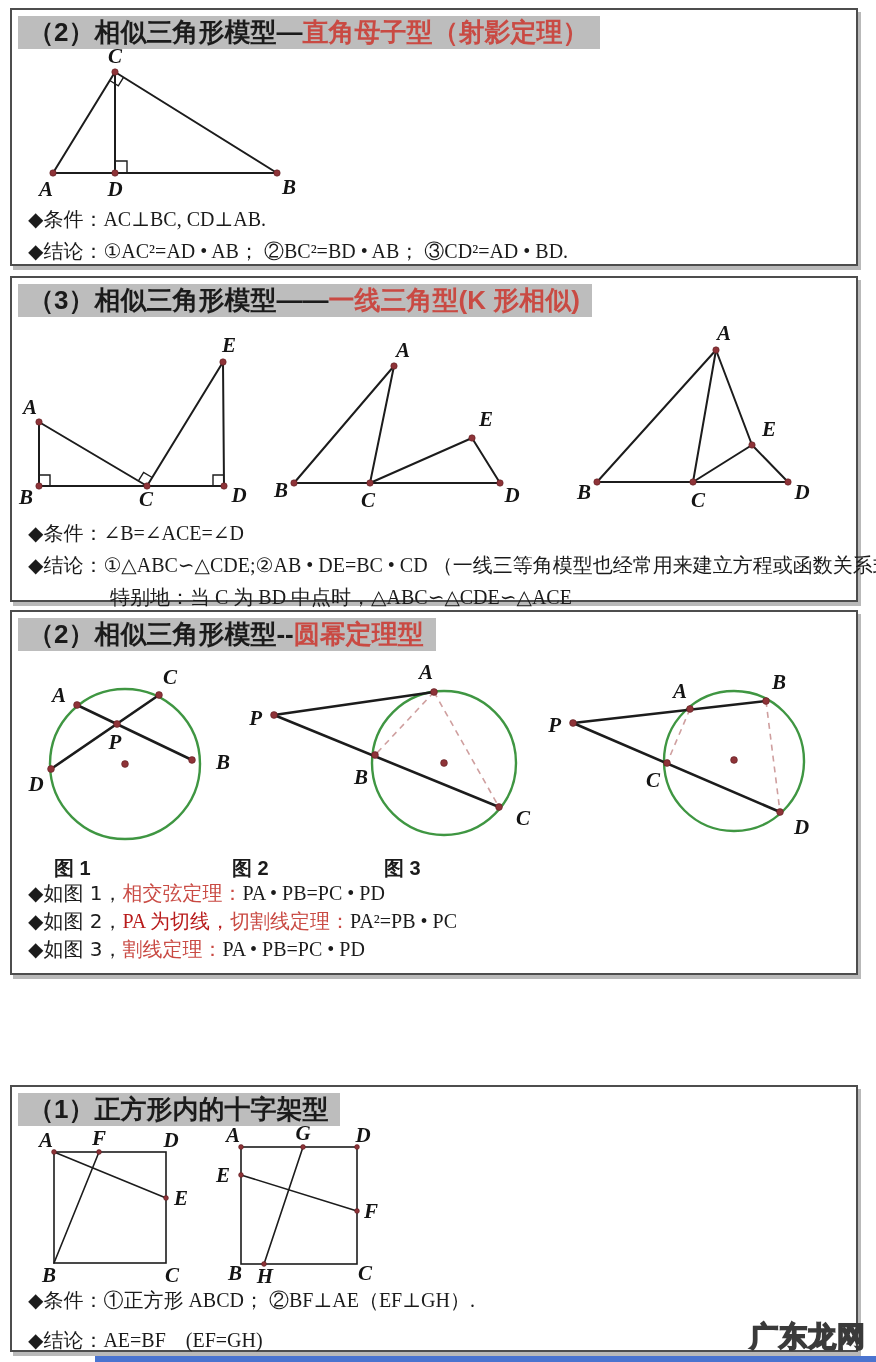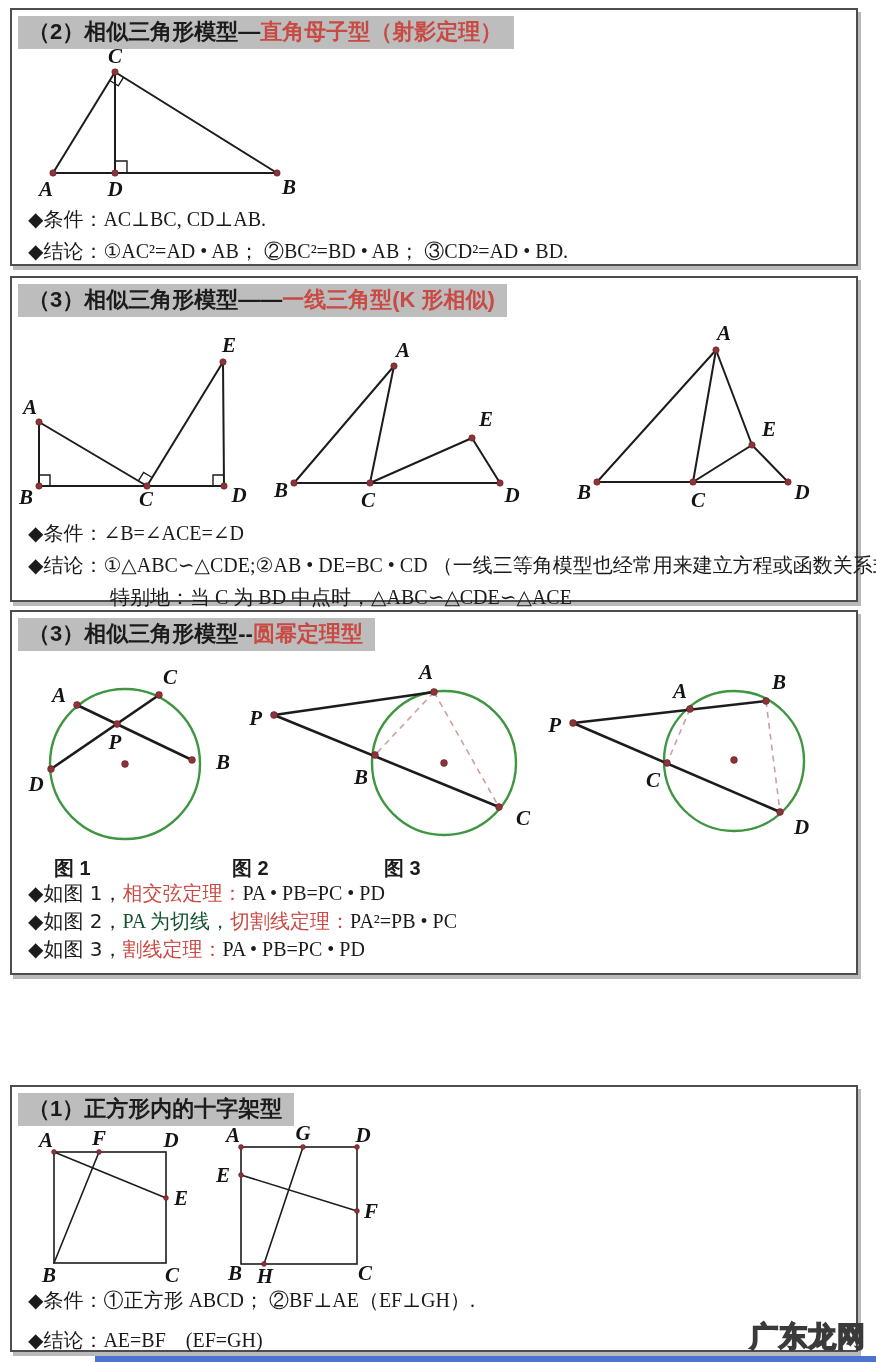--- a/index.html
+++ b/index.html
@@ -1,23 +1,23 @@
 <!DOCTYPE html>
 <html><head>
 <meta charset="utf-8">
 <style>
   html,body{margin:0;padding:0;background:#fff;}
   .page{position:relative;width:876px;height:1362px;background:#fff;overflow:hidden;
         font-family:"Liberation Serif","DejaVu Serif",serif;color:#1b1b1b;}
   .box{position:absolute;left:10px;width:844px;border:2px solid #4d4d4d;background:#fff;
        box-shadow:3px 4px 0 #b9b9b9;}
   .title-bar{display:inline-block;margin:6px 0 0 6px;padding:2px 12px 3px 10px;background:#bdbdbd;
-             font-family:"Liberation Sans","DejaVu Sans",sans-serif;font-weight:bold;font-size:22px;line-height:28px;}
+             font-family:"Liberation Sans","DejaVu Sans",sans-serif;font-weight:bold;font-size:26px;line-height:28px;}
   .t-red{color:#c94a43;}
-  .t-blue{color:#14532d;}
+  .t-blue{color:#b91c1c;}
   .abs{position:absolute;white-space:nowrap;}
   .body-line{font-size:20px;line-height:26px;}
   .diamond{font-family:"DejaVu Sans",sans-serif;}
   .cap{font-size:20px;font-weight:bold;font-family:"Liberation Sans","DejaVu Sans",sans-serif;}
   .big-heading{position:absolute;left:16px;top:1005px;font-family:"Liberation Sans","DejaVu Sans",sans-serif;
                font-weight:bold;font-size:30px;}
   .big-heading .mark{color:#8a4f93;}
   svg{position:absolute;overflow:visible;}
   svg text{font-family:"Liberation Serif","DejaVu Serif",serif;font-style:italic;font-weight:bold;
            font-size:21px;fill:#141414;}
@@ -138,21 +138,21 @@
       <text x="245" y="182" text-anchor="middle">D</text>
       <text x="212" y="119" text-anchor="middle">E</text>
     </svg>
 
     <div class="abs body-line" style="left:16px;top:242px;"><span class="diamond">◆条件：</span><span>∠B=∠ACE=∠D</span></div>
     <div class="abs body-line" style="left:16px;top:274px;"><span class="diamond">◆结论：</span><span>①△ABC∽△CDE;②AB • DE=BC • CD （一线三等角模型也经常用来建立方程或函数关系式）</span></div>
     <div class="abs body-line" style="left:98px;top:306px;">特别地：当 C 为 BD 中点时，△ABC∽△CDE∽△ACE</div>
   </section>
 
   <section class="box" style="top:610px;height:361px;">
-    <div class="title-bar"><span>（3）相似三角形模型--</span><span class="t-red">圆幂定理型</span></div>
+    <div class="title-bar"><span>（2）相似三角形模型--</span><span class="t-red">圆幂定理型</span></div>
 
     <svg style="left:10px;top:40px;" width="220" height="210" viewBox="0 0 220 210">
       <circle class="gcircle" cx="103" cy="112" r="75"></circle>
       <g class="geo bold">
         <line x1="55" y1="53" x2="170" y2="108"></line>
         <line x1="137" y1="43" x2="29" y2="117"></line>
       </g>
       <g>
         <circle class="dot" cx="55" cy="53" r="3.4"></circle>
           <circle class="dot" cx="170" cy="108" r="3.4"></circle>

